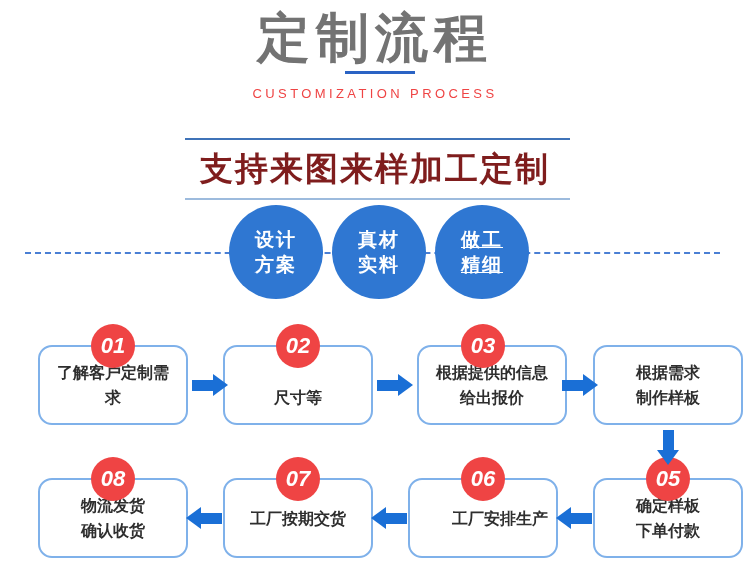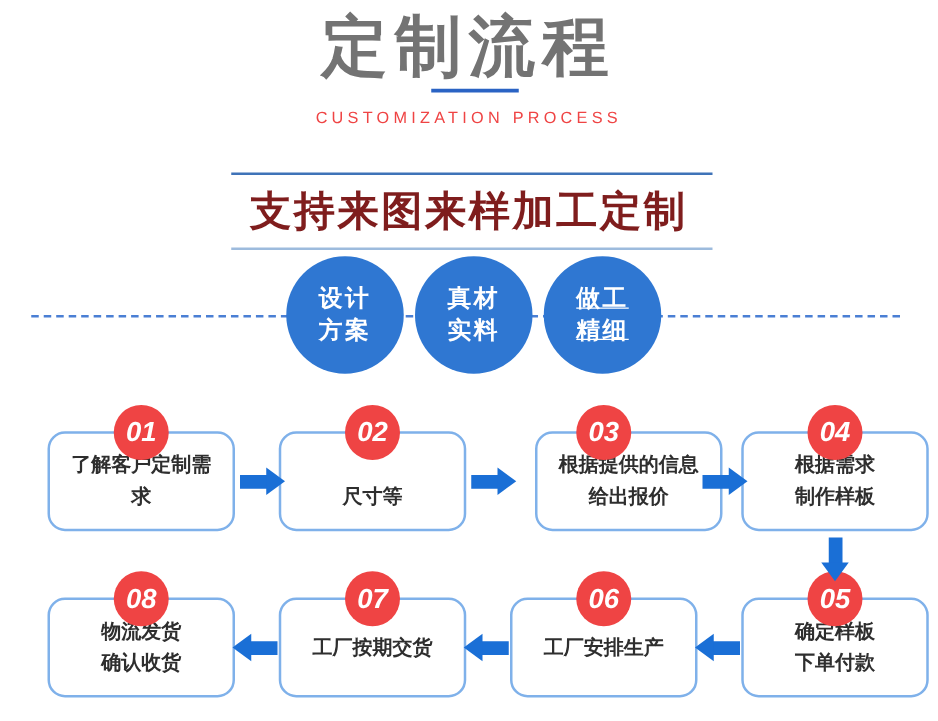--- a/index.html
+++ b/index.html
@@ -164,25 +164,25 @@
     font-style: italic;
     display: flex;
     align-items: center;
     justify-content: center;
     letter-spacing: 0px;
   }
 
   
   .s1 { left: 38px;  top: 25px; }
   .s2 { left: 223px; top: 25px; }
-  .s3 { left: 428px; top: 25px; }
+  .s3 { left: 417px; top: 25px; }
   .s4 { left: 593px; top: 25px; }
   
   .s5 { left: 593px; top: 158px; }
-  .s6 { left: 408px; top: 158px; }
+  .s6 { left: 408px; top: 158px; justify-content: flex-end; }
   .s7 { left: 223px; top: 158px; }
   .s8 { left: 38px;  top: 158px; }
 
   
   .b1 { left: 91px;  top: 4px; }
   .b2 { left: 276px; top: 4px; }
   .b3 { left: 461px; top: 4px; }
   .b4 { left: 646px; top: 4px; }
   .b5 { left: 646px; top: 137px; }
   .b6 { left: 461px; top: 137px; }
@@ -328,21 +328,20 @@
   <div class="step s8">
     <span class="step-text">
       <span>物流发货</span><br>
       <span>确认收货</span>
     </span>
   </div>
 
   <div class="badge b1">01</div>
   <div class="badge b2">02</div>
   <div class="badge b3">03</div>
-  <div class="badge b4">04</div>
   <div class="badge b5">05</div>
   <div class="badge b6">06</div>
   <div class="badge b7">07</div>
   <div class="badge b8">08</div>
 
   <div class="arrow-h right a12">
     <div class="shaft"></div>
       <div class="head"></div>
   </div>
   <div class="arrow-h right a23">

